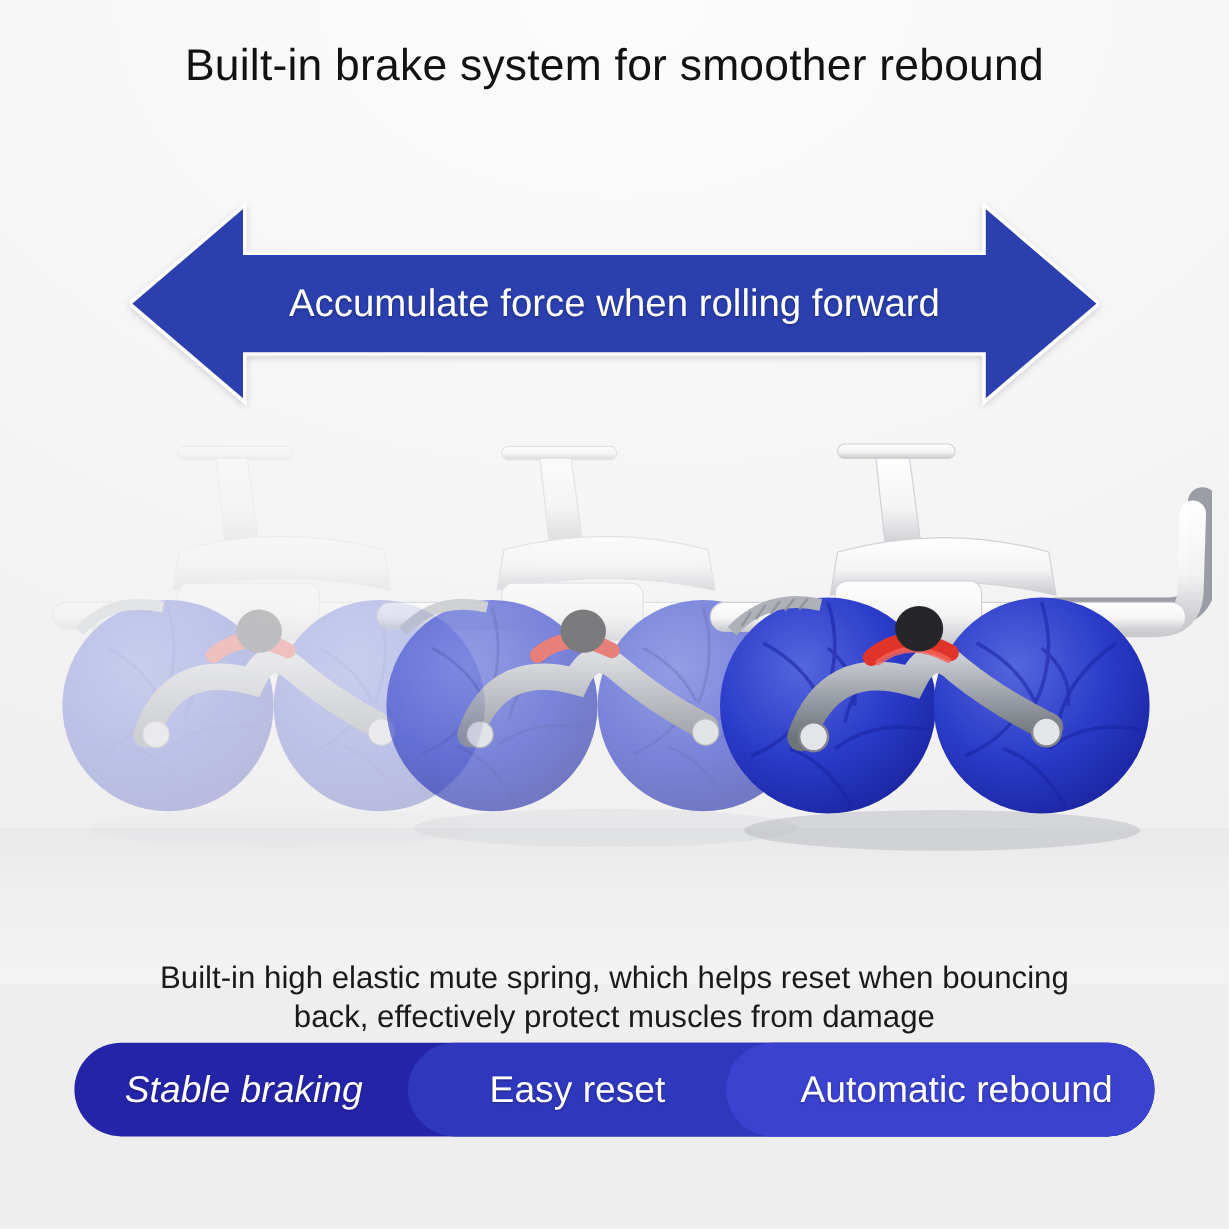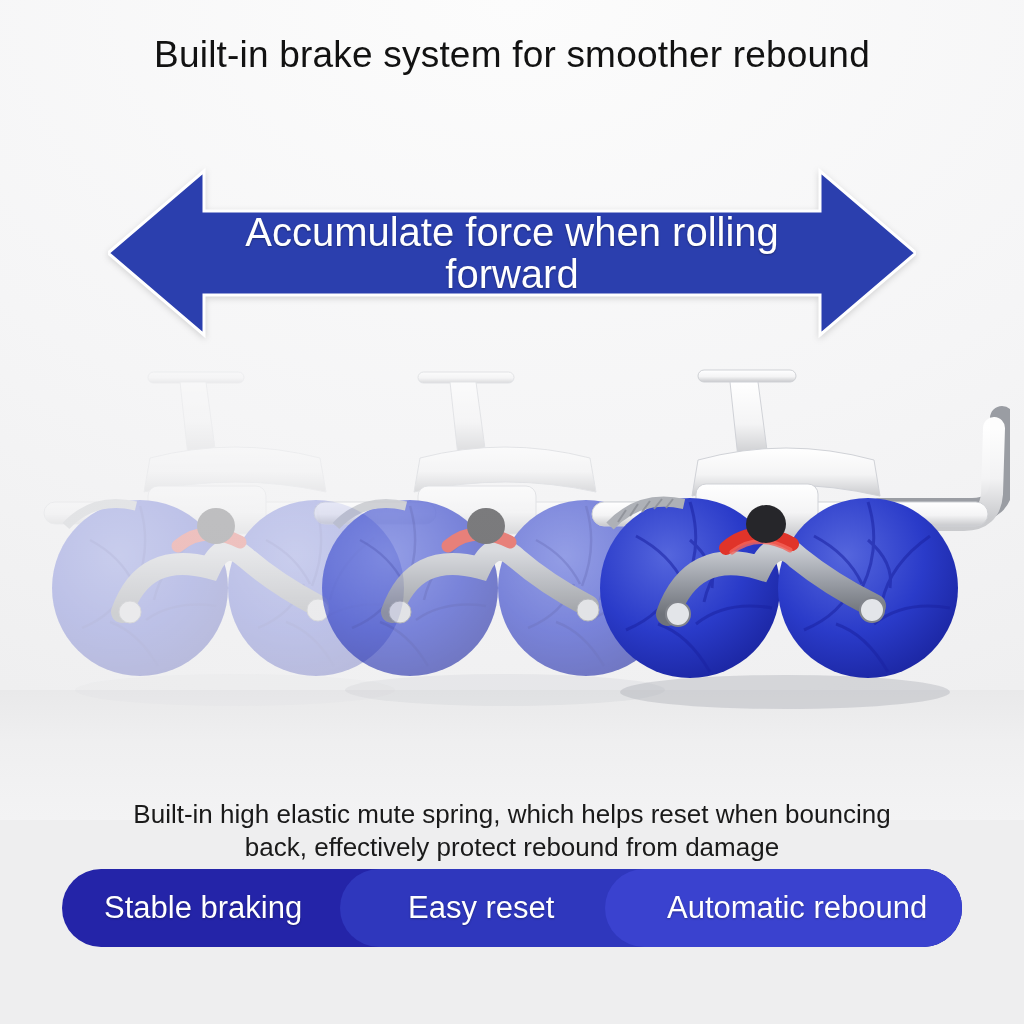--- a/index.html
+++ b/index.html
@@ -25,21 +25,21 @@
   }
 
   
   .arrow-wrap{position:absolute;left:108px;top:165px;width:808px;height:176px;}
   .arrow-svg{position:absolute;inset:0;width:100%;height:100%;
     filter:drop-shadow(0 2px 3px rgba(0,0,0,.14));}
   .arrow-text{
     position:absolute;left:0;top:50%;width:808px;
     transform:translateY(-50%);
     text-align:center;color:#ffffff;
-    font-size:40px;line-height:1.06;
+    font-size:32px;line-height:1.06;
     text-shadow:0 1px 2px rgba(0,0,0,.35);
     padding:0 92px;box-sizing:border-box;
   }
   .arrow-text .l2{display:block;}
 
   
   .scene{position:absolute;left:0;top:360px;width:1024px;height:420px;}
   .floor{
     position:absolute;left:0;top:330px;width:1024px;height:130px;
     background:linear-gradient(180deg,#e9e9ea 0%,#efeff0 40%,#f3f3f4 100%);
@@ -63,21 +63,21 @@
   .pill{
     position:absolute;top:0;height:78px;border-radius:39px;
     display:flex;align-items:center;
     box-sizing:border-box;
   }
   .pill span{
     color:#ffffff;font-size:31px;white-space:nowrap;
     text-shadow:0 1px 2px rgba(0,0,0,.3);
   }
   .pill-1{left:0;width:900px;background:#2424a8;}
-  .pill-1 span{padding-left:42px;}
+  .pill-1 span{padding-left:42px;font-style:italic;}
   .pill-2{left:278px;width:622px;background:#2f37bd;}
   .pill-2 span{padding-left:68px;}
   .pill-3{left:543px;width:357px;background:#3a42cf;}
   .pill-3 span{padding-left:62px;}
 </style>
 </head>
 <body>
 
 <div class="poster">
 
@@ -244,21 +244,21 @@
             <path d="M74 149 l8 -10"></path>
               <path d="M86 148 l7 -9"></path>
           </g>
         </g>
       </svg>
     </div>
   </div>
 
   <div class="caption">
     <span>Built-in high elastic mute spring, which helps reset when bouncing</span>
-    <span class="l2">back, effectively protect rebound from damage</span>
+    <span class="l2">back, effectively protect muscles from damage</span>
   </div>
 
   <div class="pills">
     <div class="pill pill-1">
       <span>Stable braking</span>
     </div>
     <div class="pill pill-2">
       <span>Easy reset</span>
     </div>
     <div class="pill pill-3">

